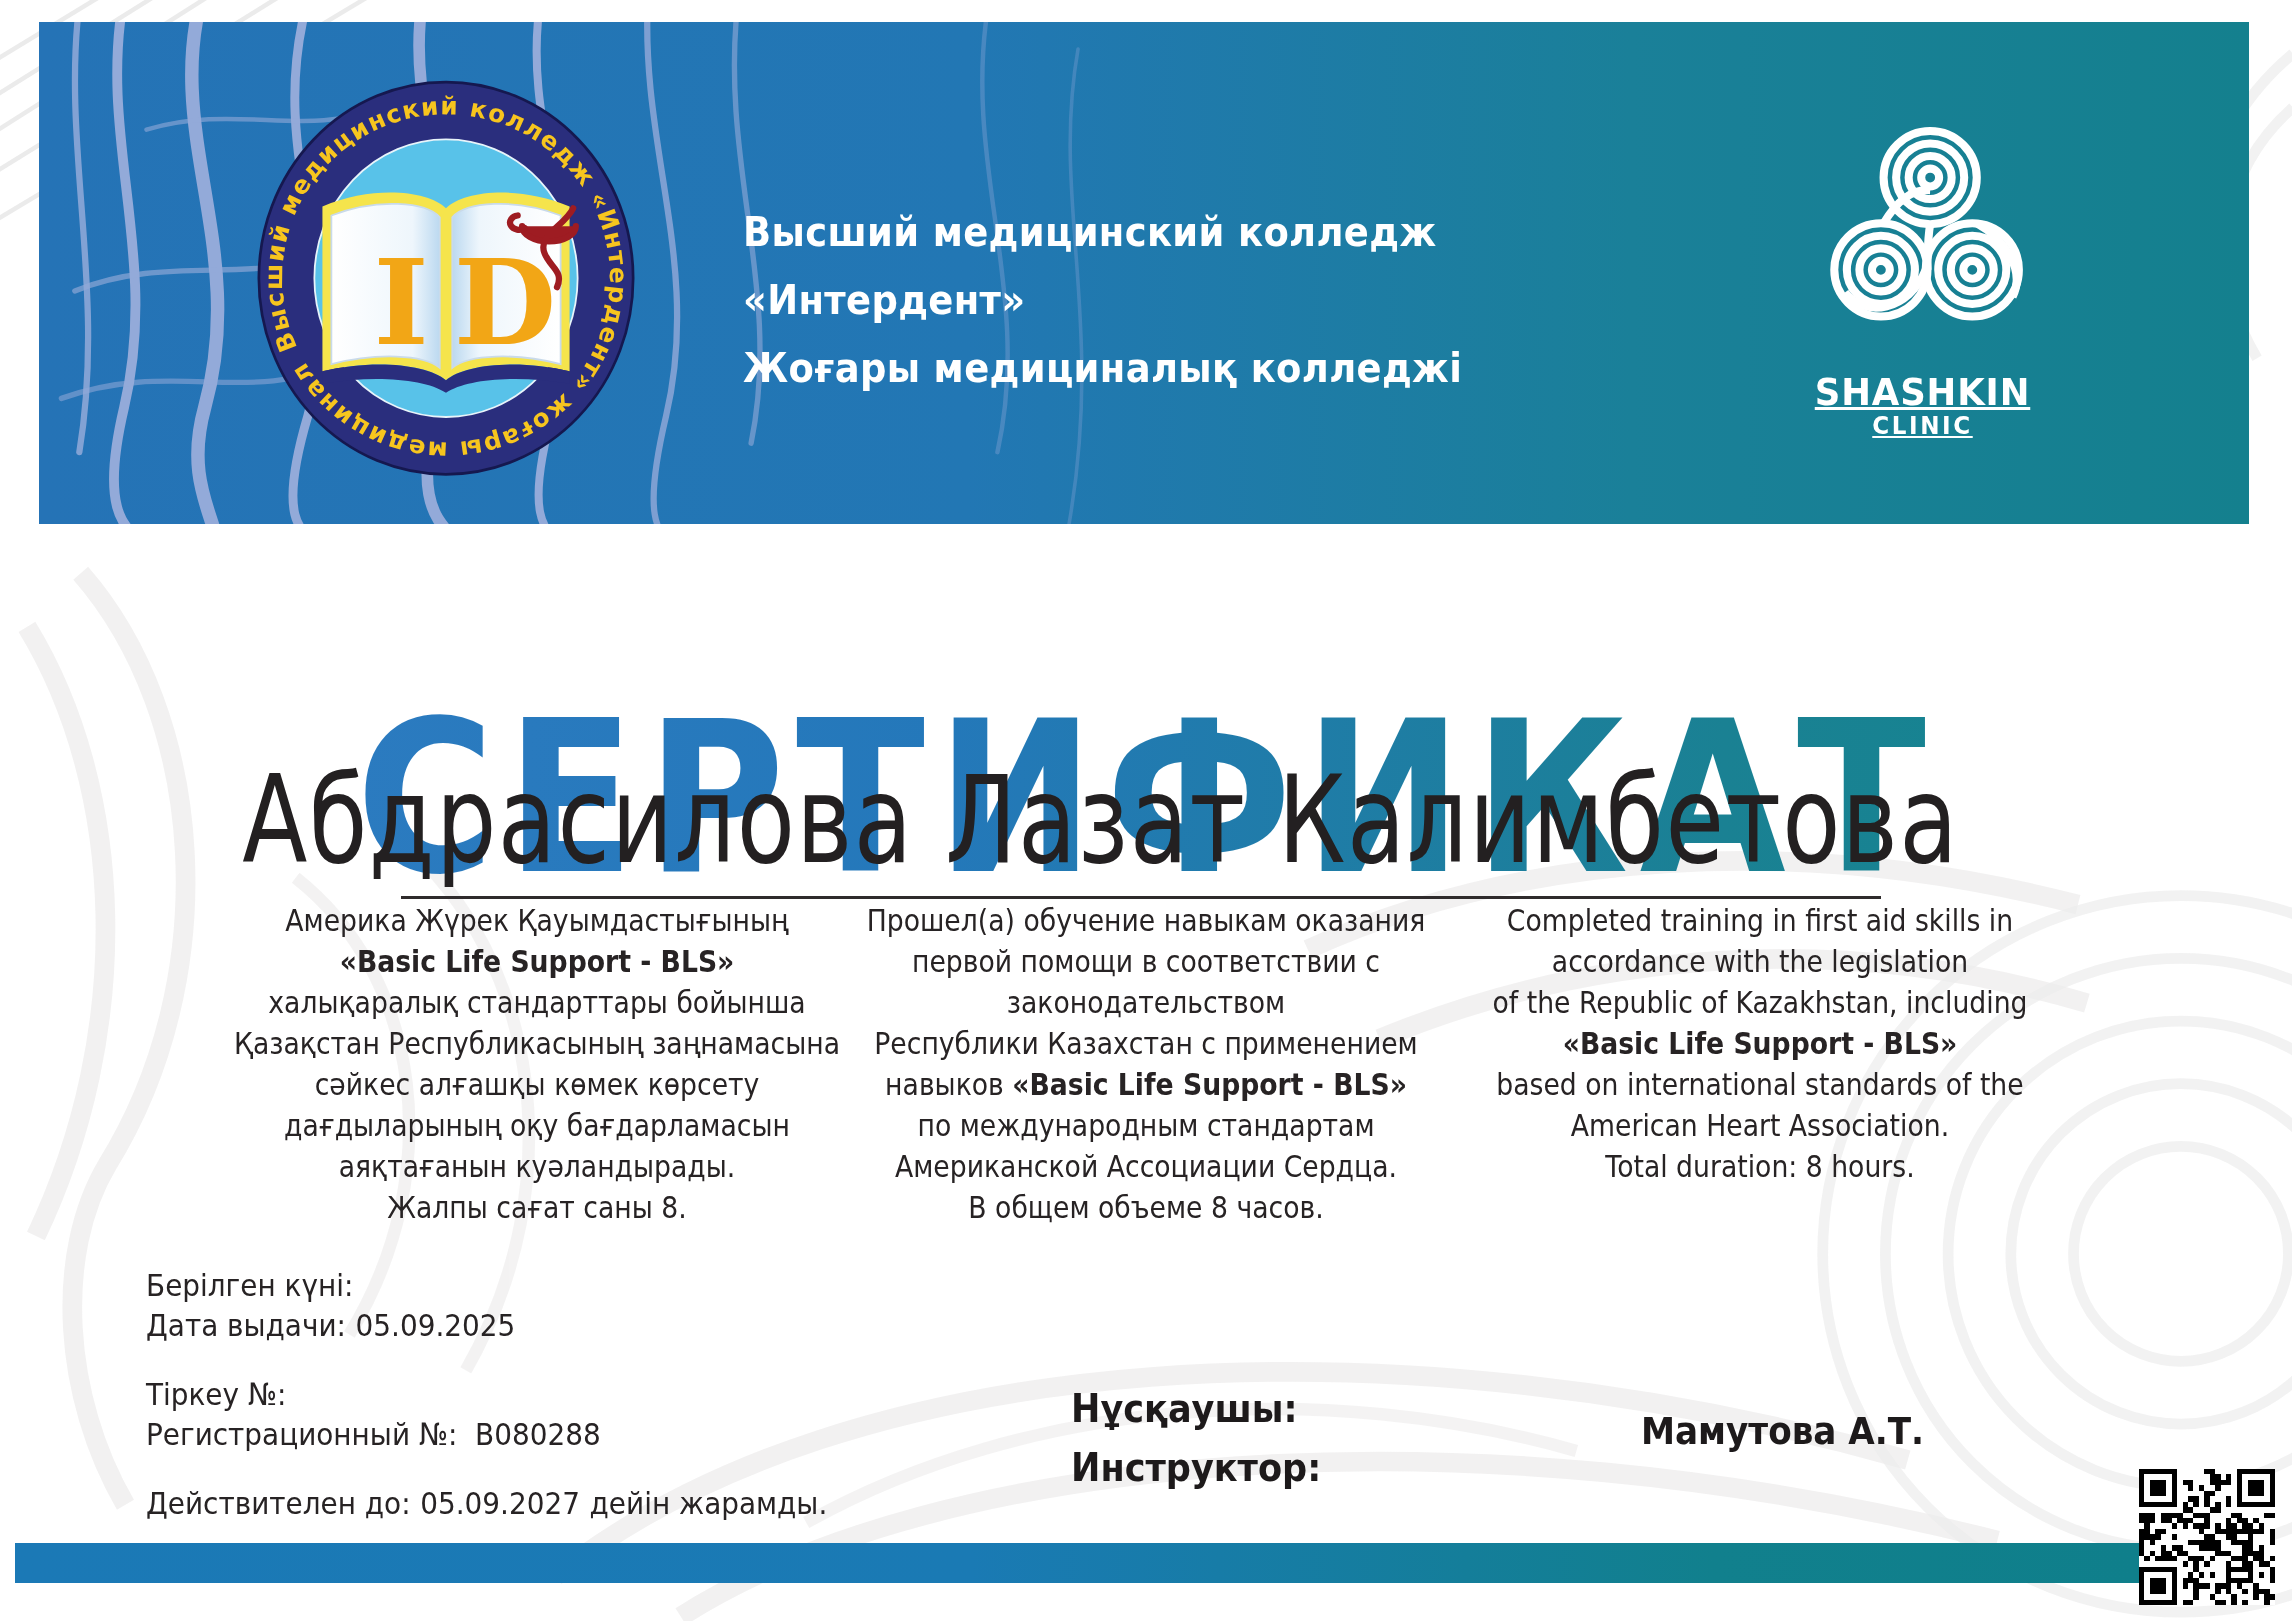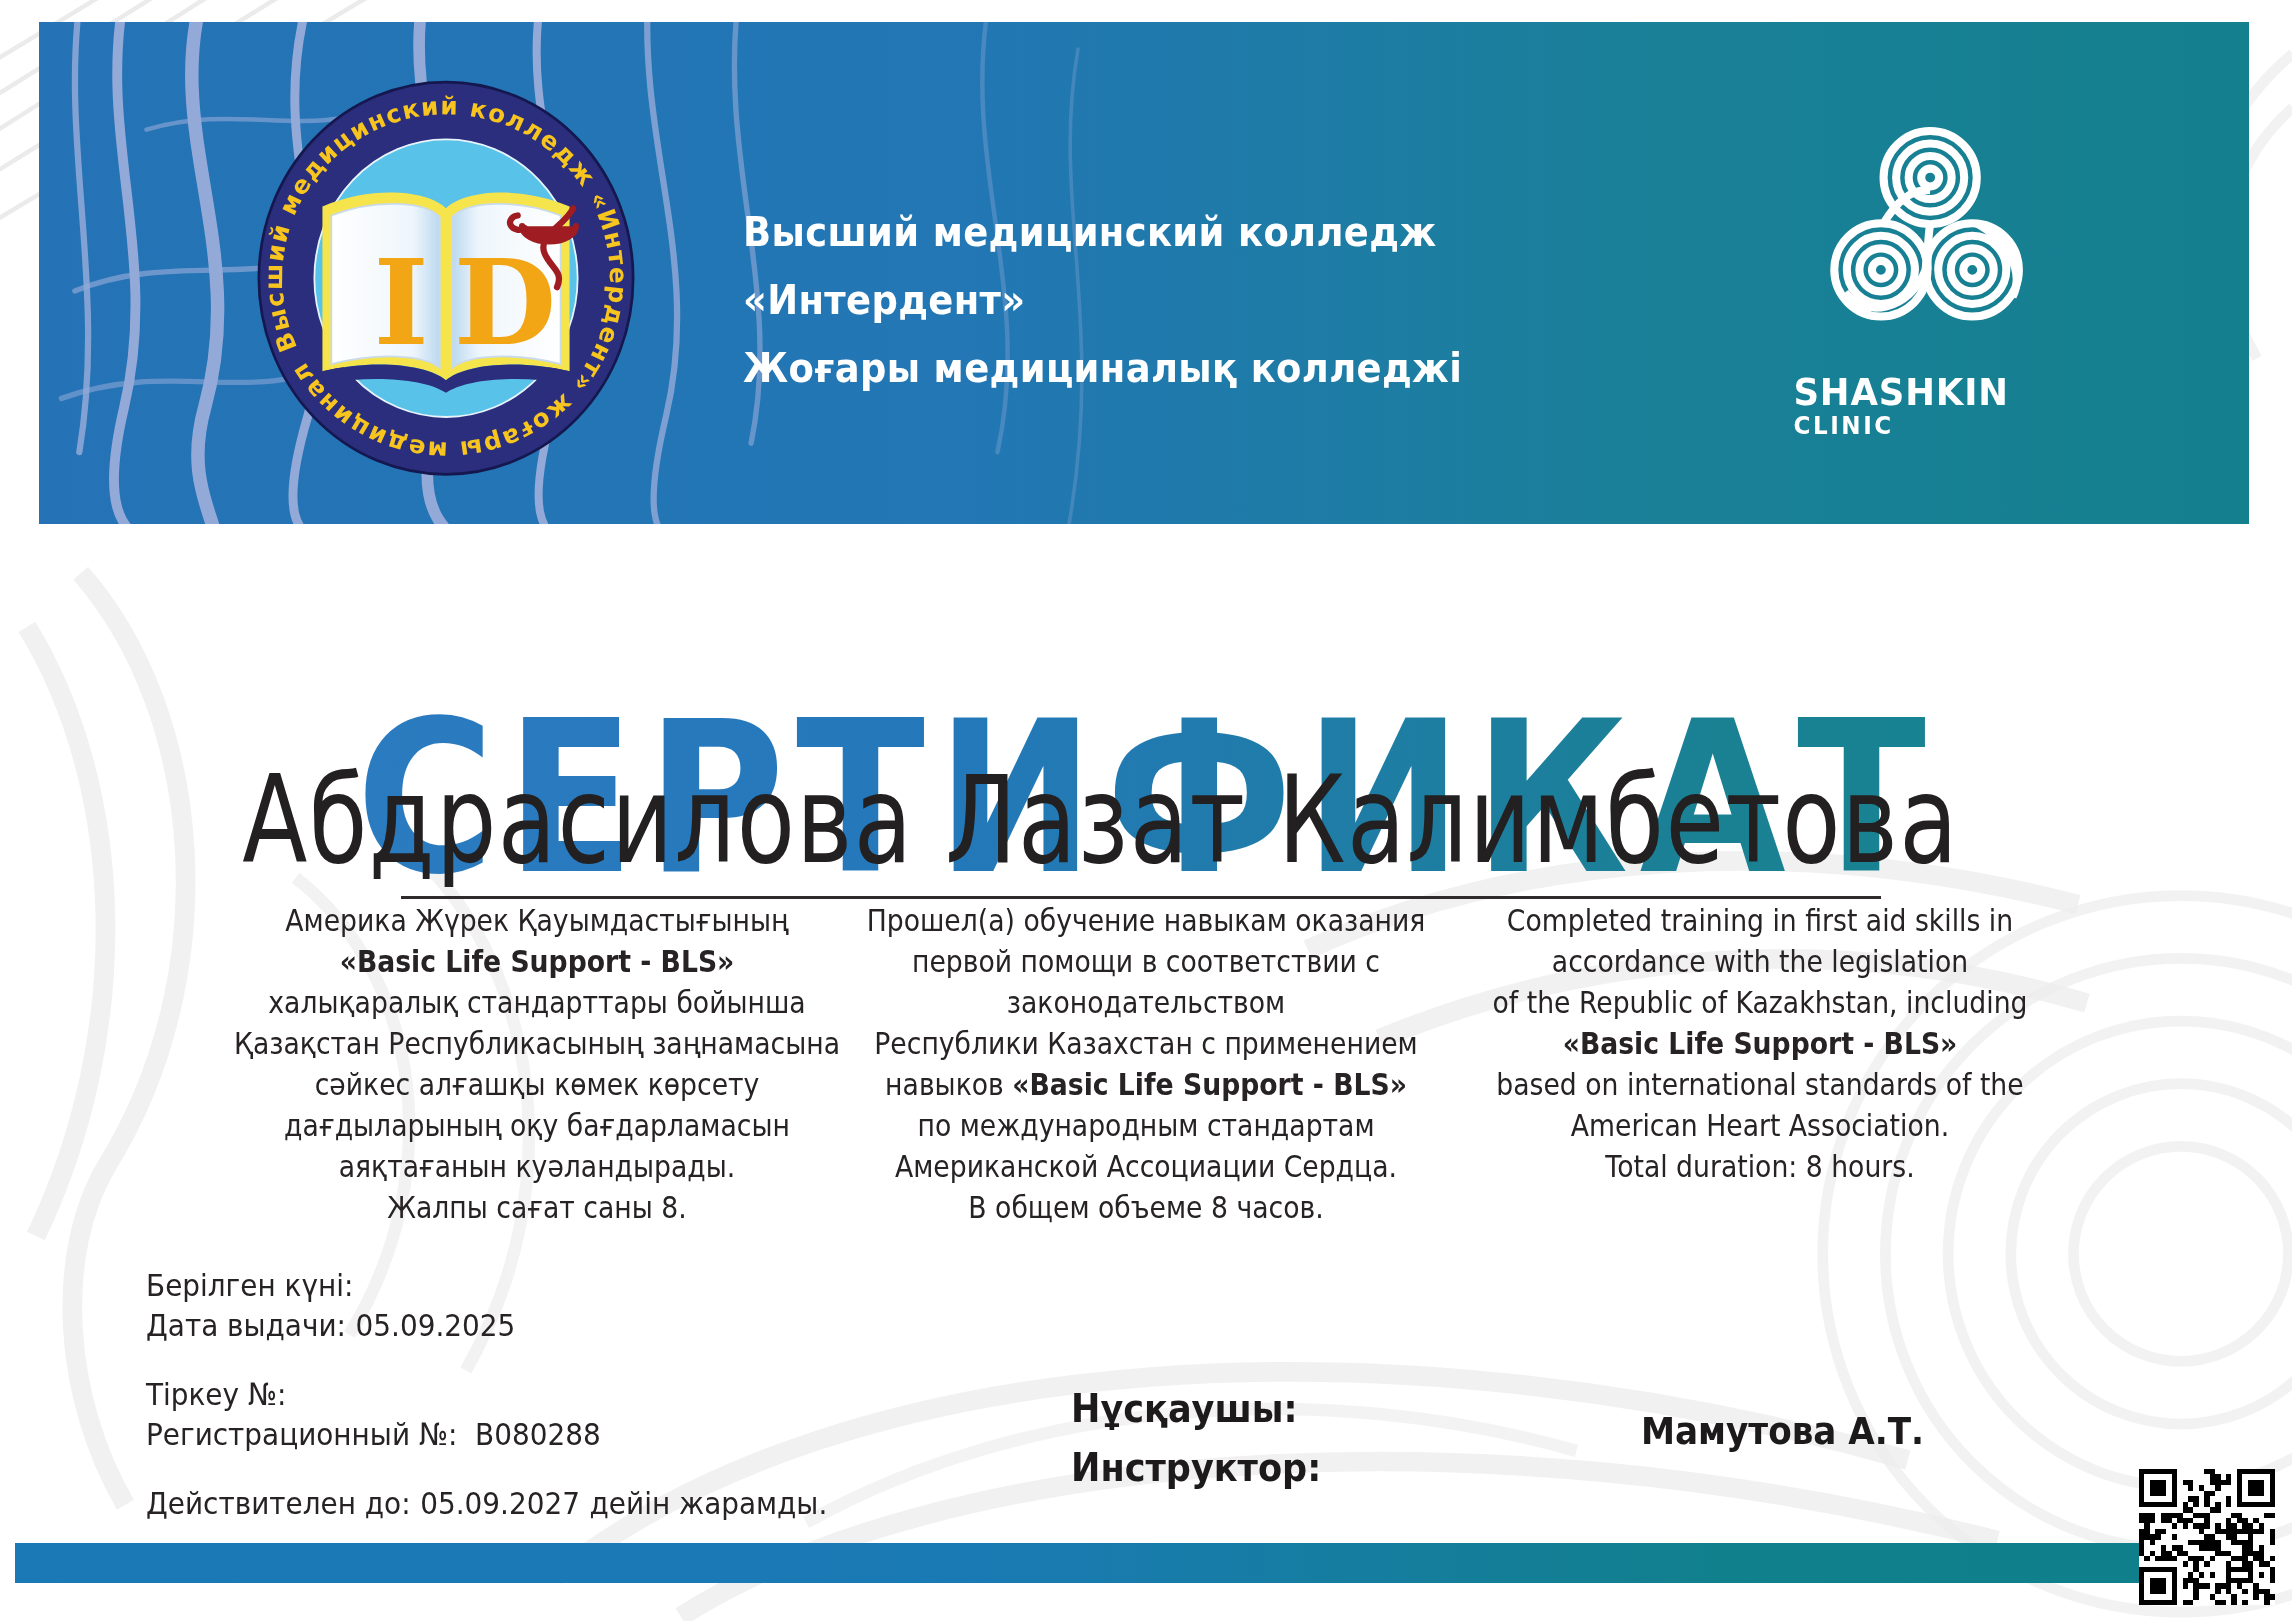--- a/index.html
+++ b/index.html
@@ -8,21 +8,21 @@
   svg{display:block;}
   .decor{position:absolute;left:0;top:0;width:2293px;height:1622px;pointer-events:none;}
 
   
   .band{position:absolute;left:39px;top:22.4px;width:2210px;height:502px;
         background:linear-gradient(90deg,#2573b6 0%,#2277b4 42%,#1a8099 72%,#14808e 100%);overflow:hidden;}
   .band-waves{position:absolute;left:0;top:0;width:1254px;height:502px;}
   .emblem{position:absolute;left:210px;top:52px;width:394px;height:403px;}
   .college{position:absolute;left:704px;top:176px;color:#ffffff;font-weight:bold;
            font-size:41px;line-height:68px;transform:scaleX(.9);transform-origin:left top;letter-spacing:0.4px;}
-  .clinic{position:absolute;left:1749px;top:82px;width:269px;color:#ffffff;}
+  .clinic{position:absolute;left:1749px;top:82px;width:269px;text-align:center;color:#ffffff;text-decoration:underline;}
   .clinic-mark{margin:0 auto;width:224px;height:269px;}
   .clinic-title{font-size:37px;font-weight:bold;letter-spacing:0.9px;line-height:39px;transform:scaleX(.96);}
   .clinic-sub{font-size:24px;font-weight:bold;letter-spacing:2.7px;line-height:29px;transform:scaleX(.96);}
 
   
   .cert-title{position:absolute;left:0;top:553px;width:2293px;text-align:center;
       font-size:210px;font-weight:bold;line-height:1.0;letter-spacing:12.5px;
       transform:scaleX(.9);transform-origin:center top;
       background:linear-gradient(90deg,#2e7cc2 0%,#2478ba 40%,#1a8193 78%,#148590 100%);
       -webkit-background-clip:text;background-clip:text;color:transparent;white-space:nowrap;}

